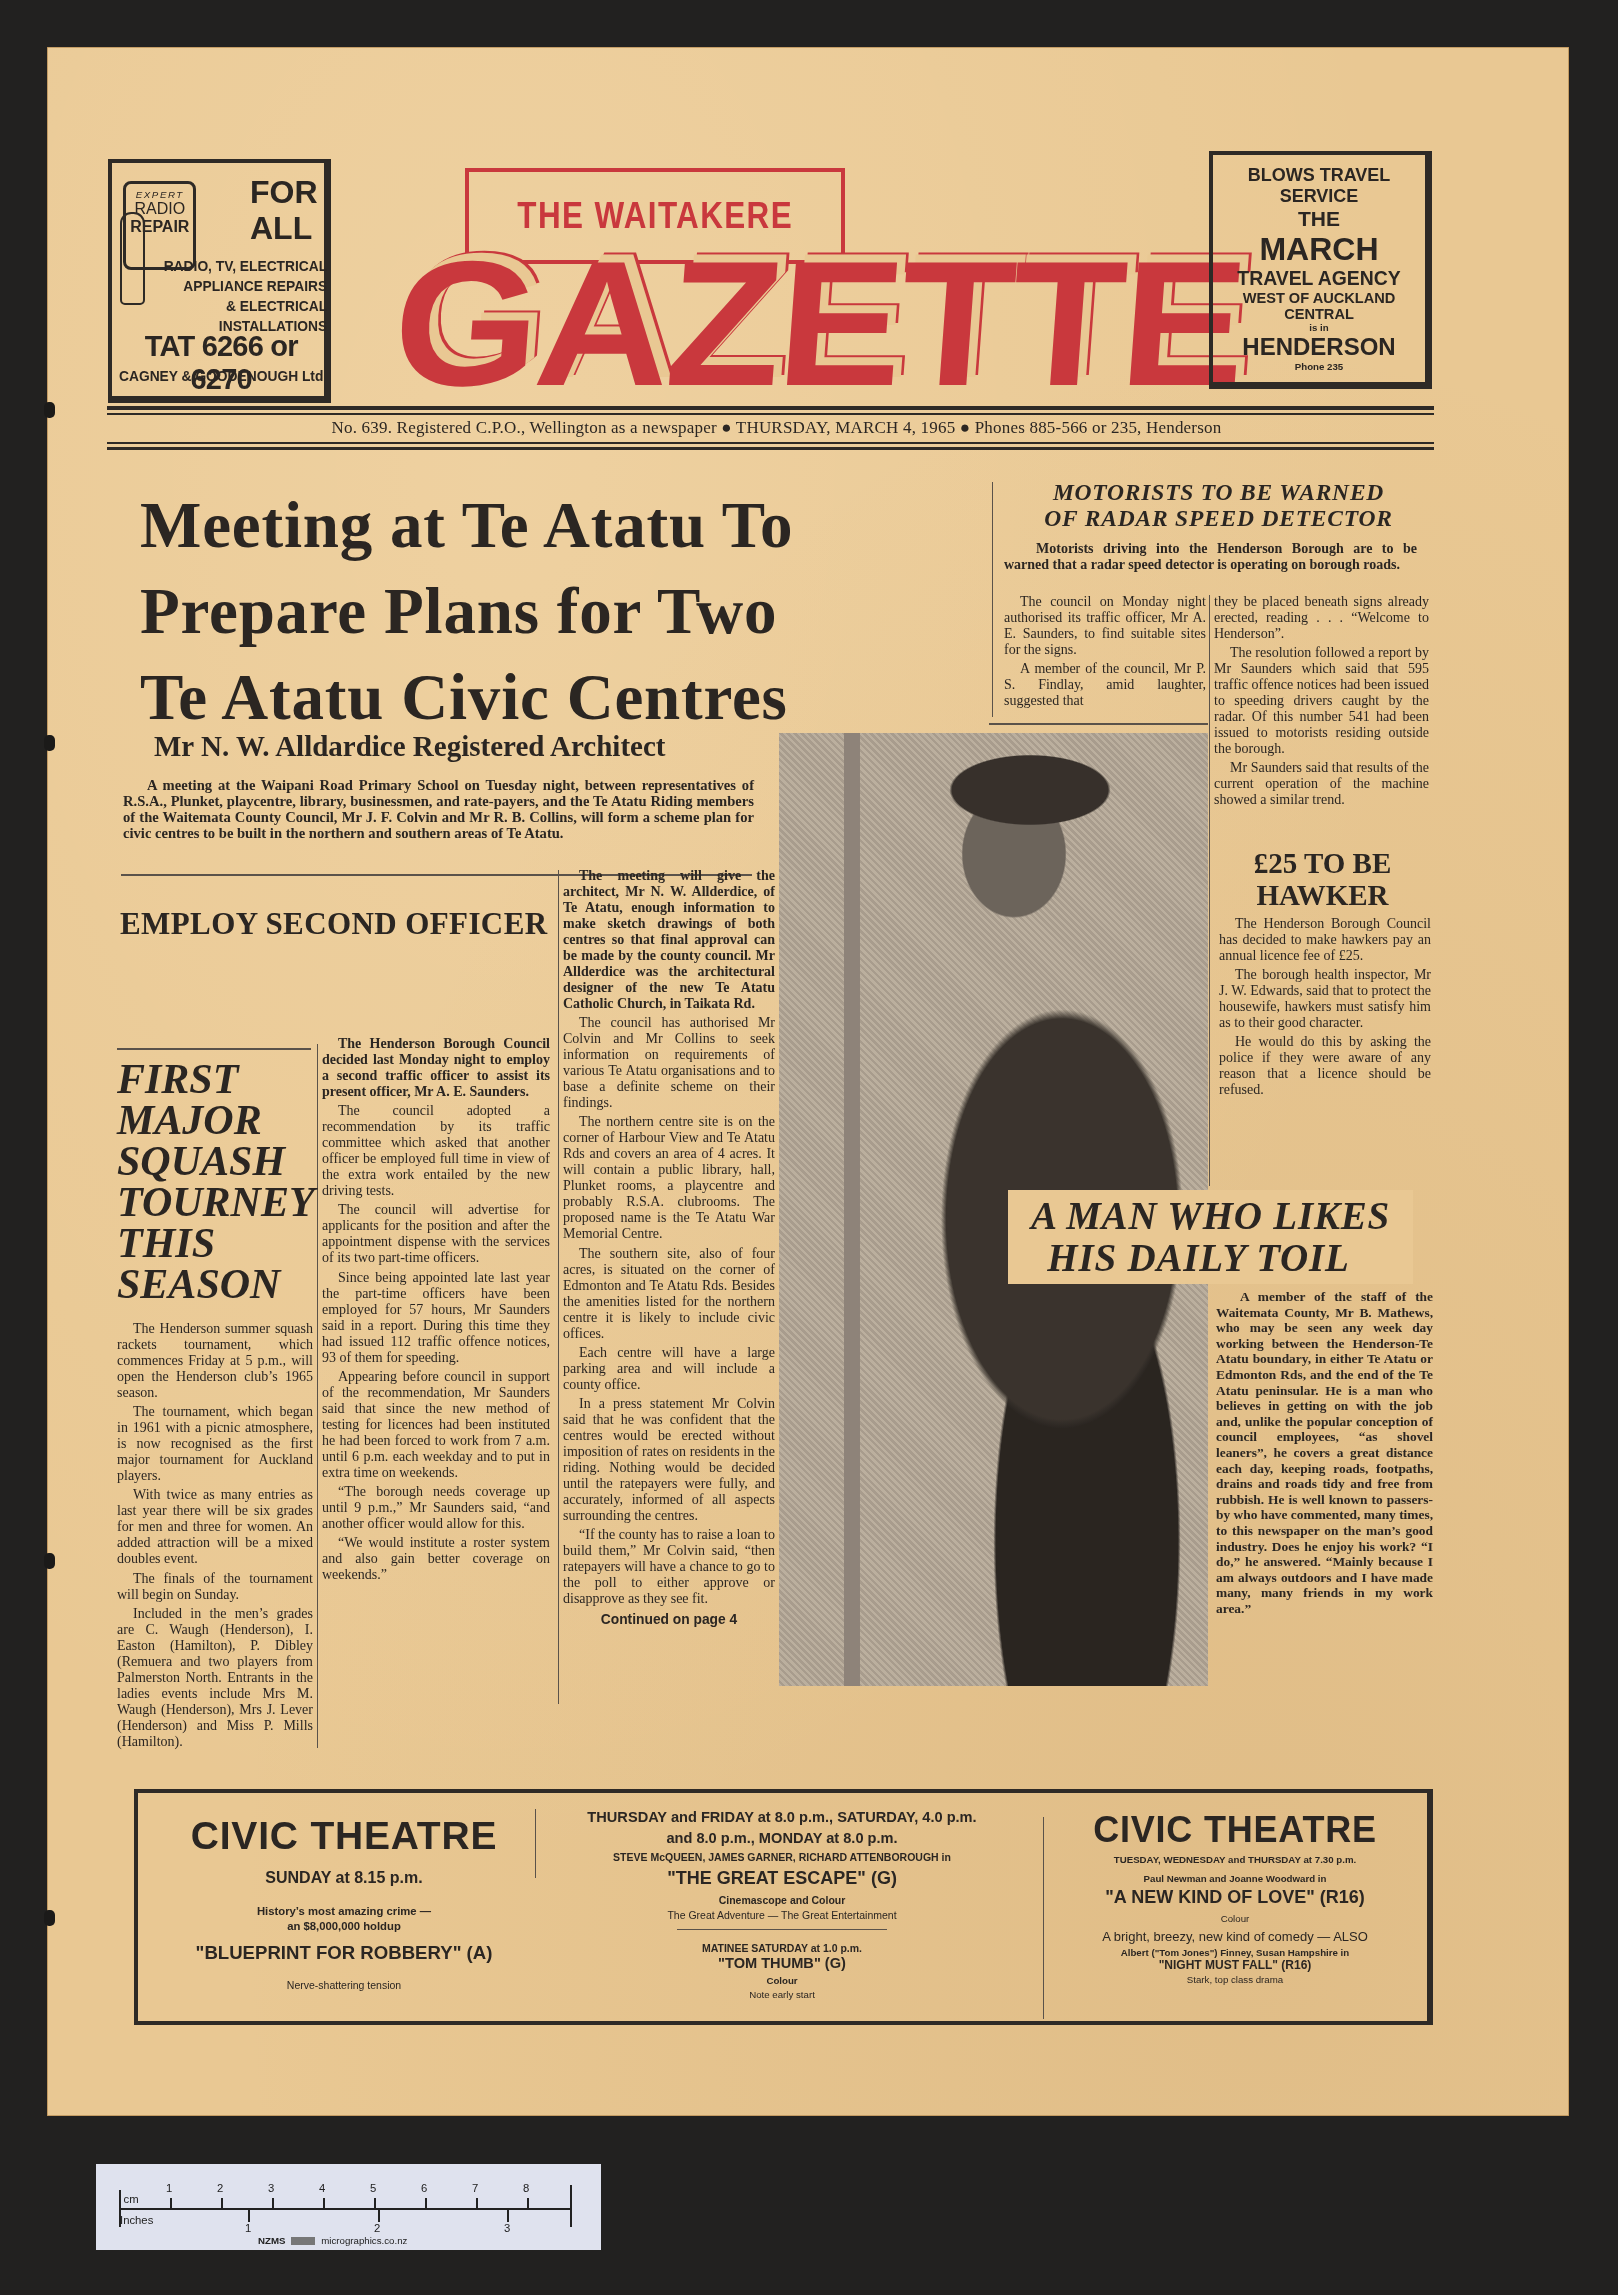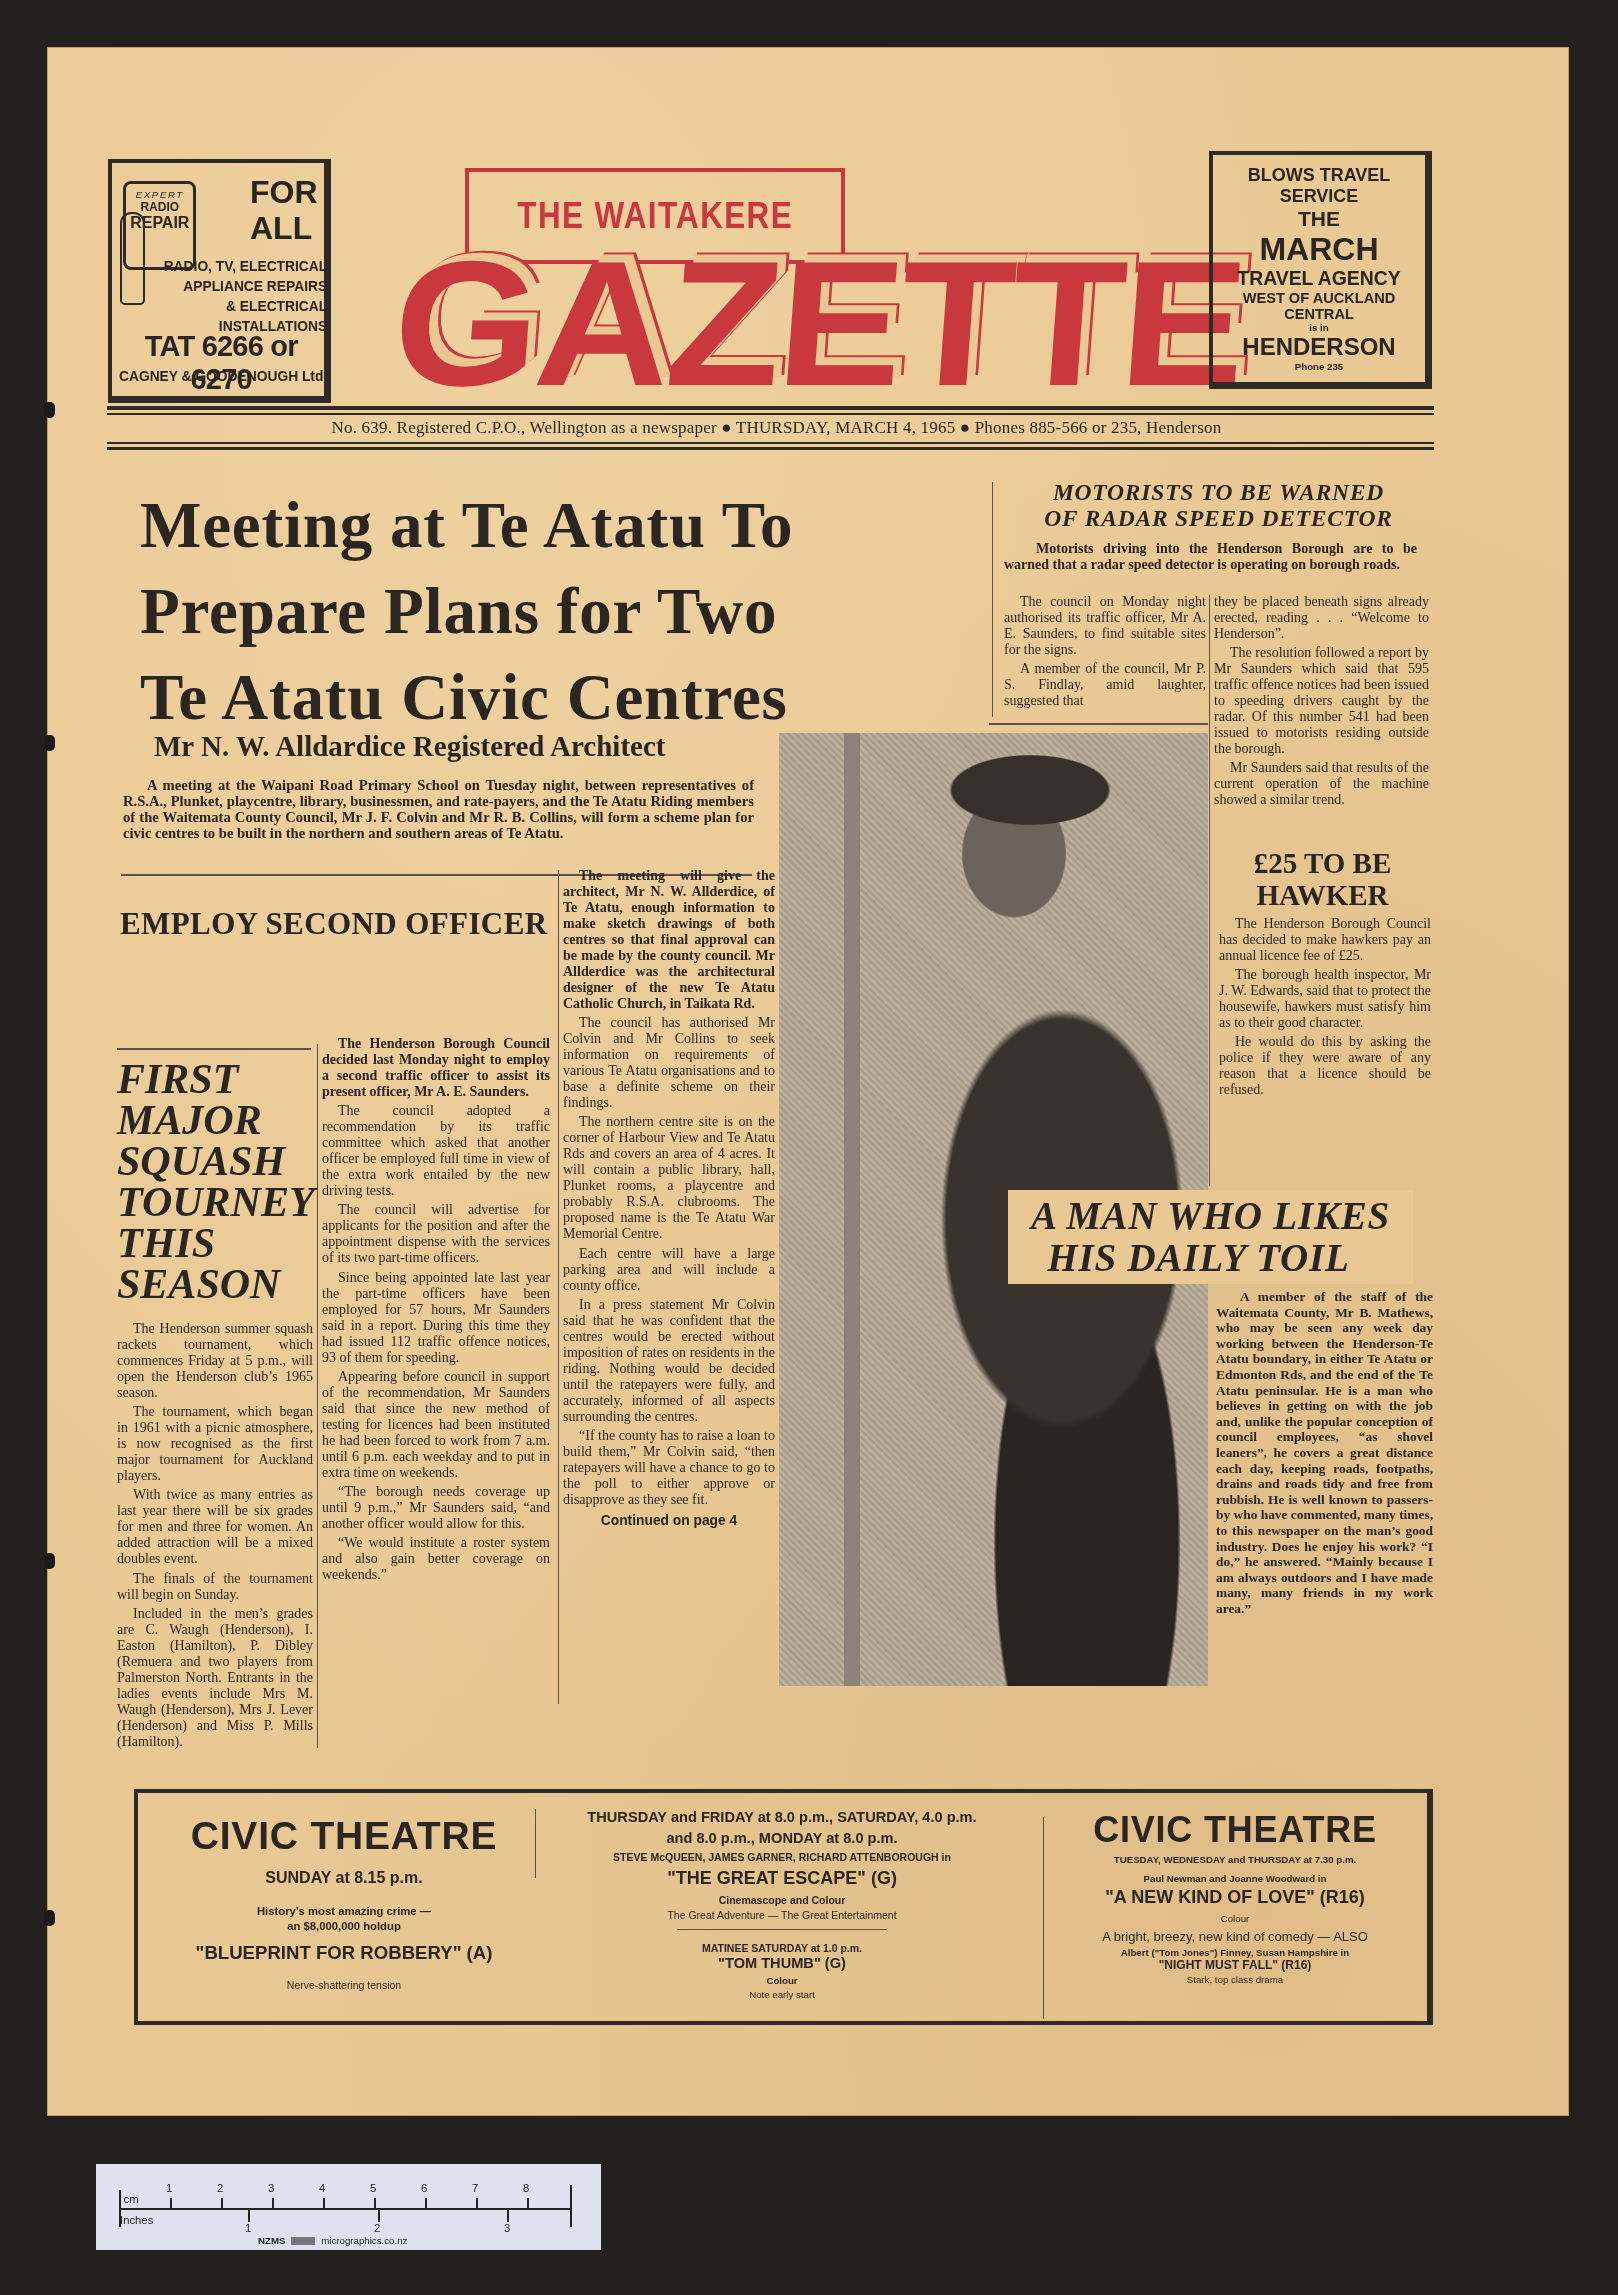--- a/index.html
+++ b/index.html
@@ -46,21 +46,21 @@
 <div class="page">
   <div class="hole" style="top:355px"></div>
   <div class="hole" style="top:688px"></div>
   <div class="hole" style="top:1506px"></div>
   <div class="hole" style="top:1863px"></div>
 </div>
 
 <div class="ad-box" style="left:108px; top:159px; width:223px; height:244px;">
   <div class="abs" style="left:11.3px; top:18px; width:73px; height:89px; border:3.2px solid #2e2a26; border-radius:8px; box-sizing:border-box; text-align:center; padding-top:4.9px;">
     <div class="sans" style="font-size:9.7px; font-style:italic; letter-spacing:1.6px;">EXPERT</div>
-    <div class="sans" style="font-size:12px; font-weight:bold;">RADIO</div>
+    <div class="sans" style="font-size:16px; font-weight:normal;">RADIO</div>
     <div class="sans" style="font-size:16px; font-weight:bold;">REPAIR</div>
   </div>
   <div class="abs" style="left:8px; top:49px; width:21px; height:89px; border:2.4px solid #2e2a26; border-radius:11.3px 11.3px 4.9px 4.9px;"></div>
   <div class="abs sans" style="left:138px; top:11.3px; width:57px; text-align:center; font-weight:bold; font-size:32px; line-height:36px;">
     <div>FOR</div>
     <div>ALL</div>
   </div>
   <div class="abs sans" style="left:3.2px; top:94px; width:212px; text-align:right; font-weight:bold; font-size:13.8px; line-height:20px;">
     <div>RADIO, TV, ELECTRICAL</div>
     <div>APPLIANCE REPAIRS</div>
@@ -100,20 +100,21 @@
 </div>
 <div class="abs head-serif" style="left:154px; top:730px; font-size:29px;">Mr N. W. Alldardice Registered Architect</div>
 <div class="abs bold-text col-text" style="left:123px; top:777px; width:631px; font-size:14.6px; line-height:16px; text-indent:24px;">A meeting at the Waipani Road Primary School on Tuesday night, between representatives of R.S.A., Plunket, playcentre, library, businessmen, and rate-payers, and the Te Atatu Riding members of the Waitemata County Council, Mr J. F. Colvin and Mr R. B. Collins, will form a scheme plan for civic centres to be built in the northern and southern areas of Te Atatu.</div>
 <div class="hline" style="left:121px; top:874px; width:631px;"></div>
 
 <div class="vline" style="left:558px; top:870px; height:834px;"></div>
 <div class="abs col-text" style="left:563px; top:868px; width:212px;">
   <p class="bold-text">The meeting will give the architect, Mr N. W. Allderdice, of Te Atatu, enough information to make sketch drawings of both centres so that final approval can be made by the county council. Mr Allderdice was the architectural designer of the new Te Atatu Catholic Church, in Taikata Rd.</p>
   <p>The council has authorised Mr Colvin and Mr Collins to seek information on requirements of various Te Atatu organisations and to base a definite scheme on their findings.</p>
   <p>The northern centre site is on the corner of Harbour View and Te Atatu Rds and covers an area of 4 acres. It will contain a public library, hall, Plunket rooms, a playcentre and probably R.S.A. clubrooms. The proposed name is the Te Atatu War Memorial Centre.</p>
+  <p>The southern site, also of four acres, is situated on the corner of Edmonton and Te Atatu Rds. Besides the amenities listed for the northern centre it is likely to include civic offices.</p>
   <p>Each centre will have a large parking area and will include a county office.</p>
   <p>In a press statement Mr Colvin said that he was confident that the centres would be erected without imposition of rates on residents in the riding. Nothing would be decided until the ratepayers were fully, and accurately, informed of all aspects surrounding the centres.</p>
   <p>“If the county has to raise a loan to build them,” Mr Colvin said, “then ratepayers will have a chance to go to the poll to either approve or disapprove as they see fit.</p>
   <div class="sans" style="text-align:center; font-weight:bold; font-size:13.8px; margin-top:4.9px;">Continued on page 4</div>
 </div>
 
 <div class="abs head-serif" style="left:120px; top:905px; width:429px; font-size:31px; line-height:38px; letter-spacing:0.4px;">
   <div>EMPLOY SECOND OFFICER</div>
 </div>
 <div class="hline" style="left:117px; top:1048px; width:194px;"></div>

